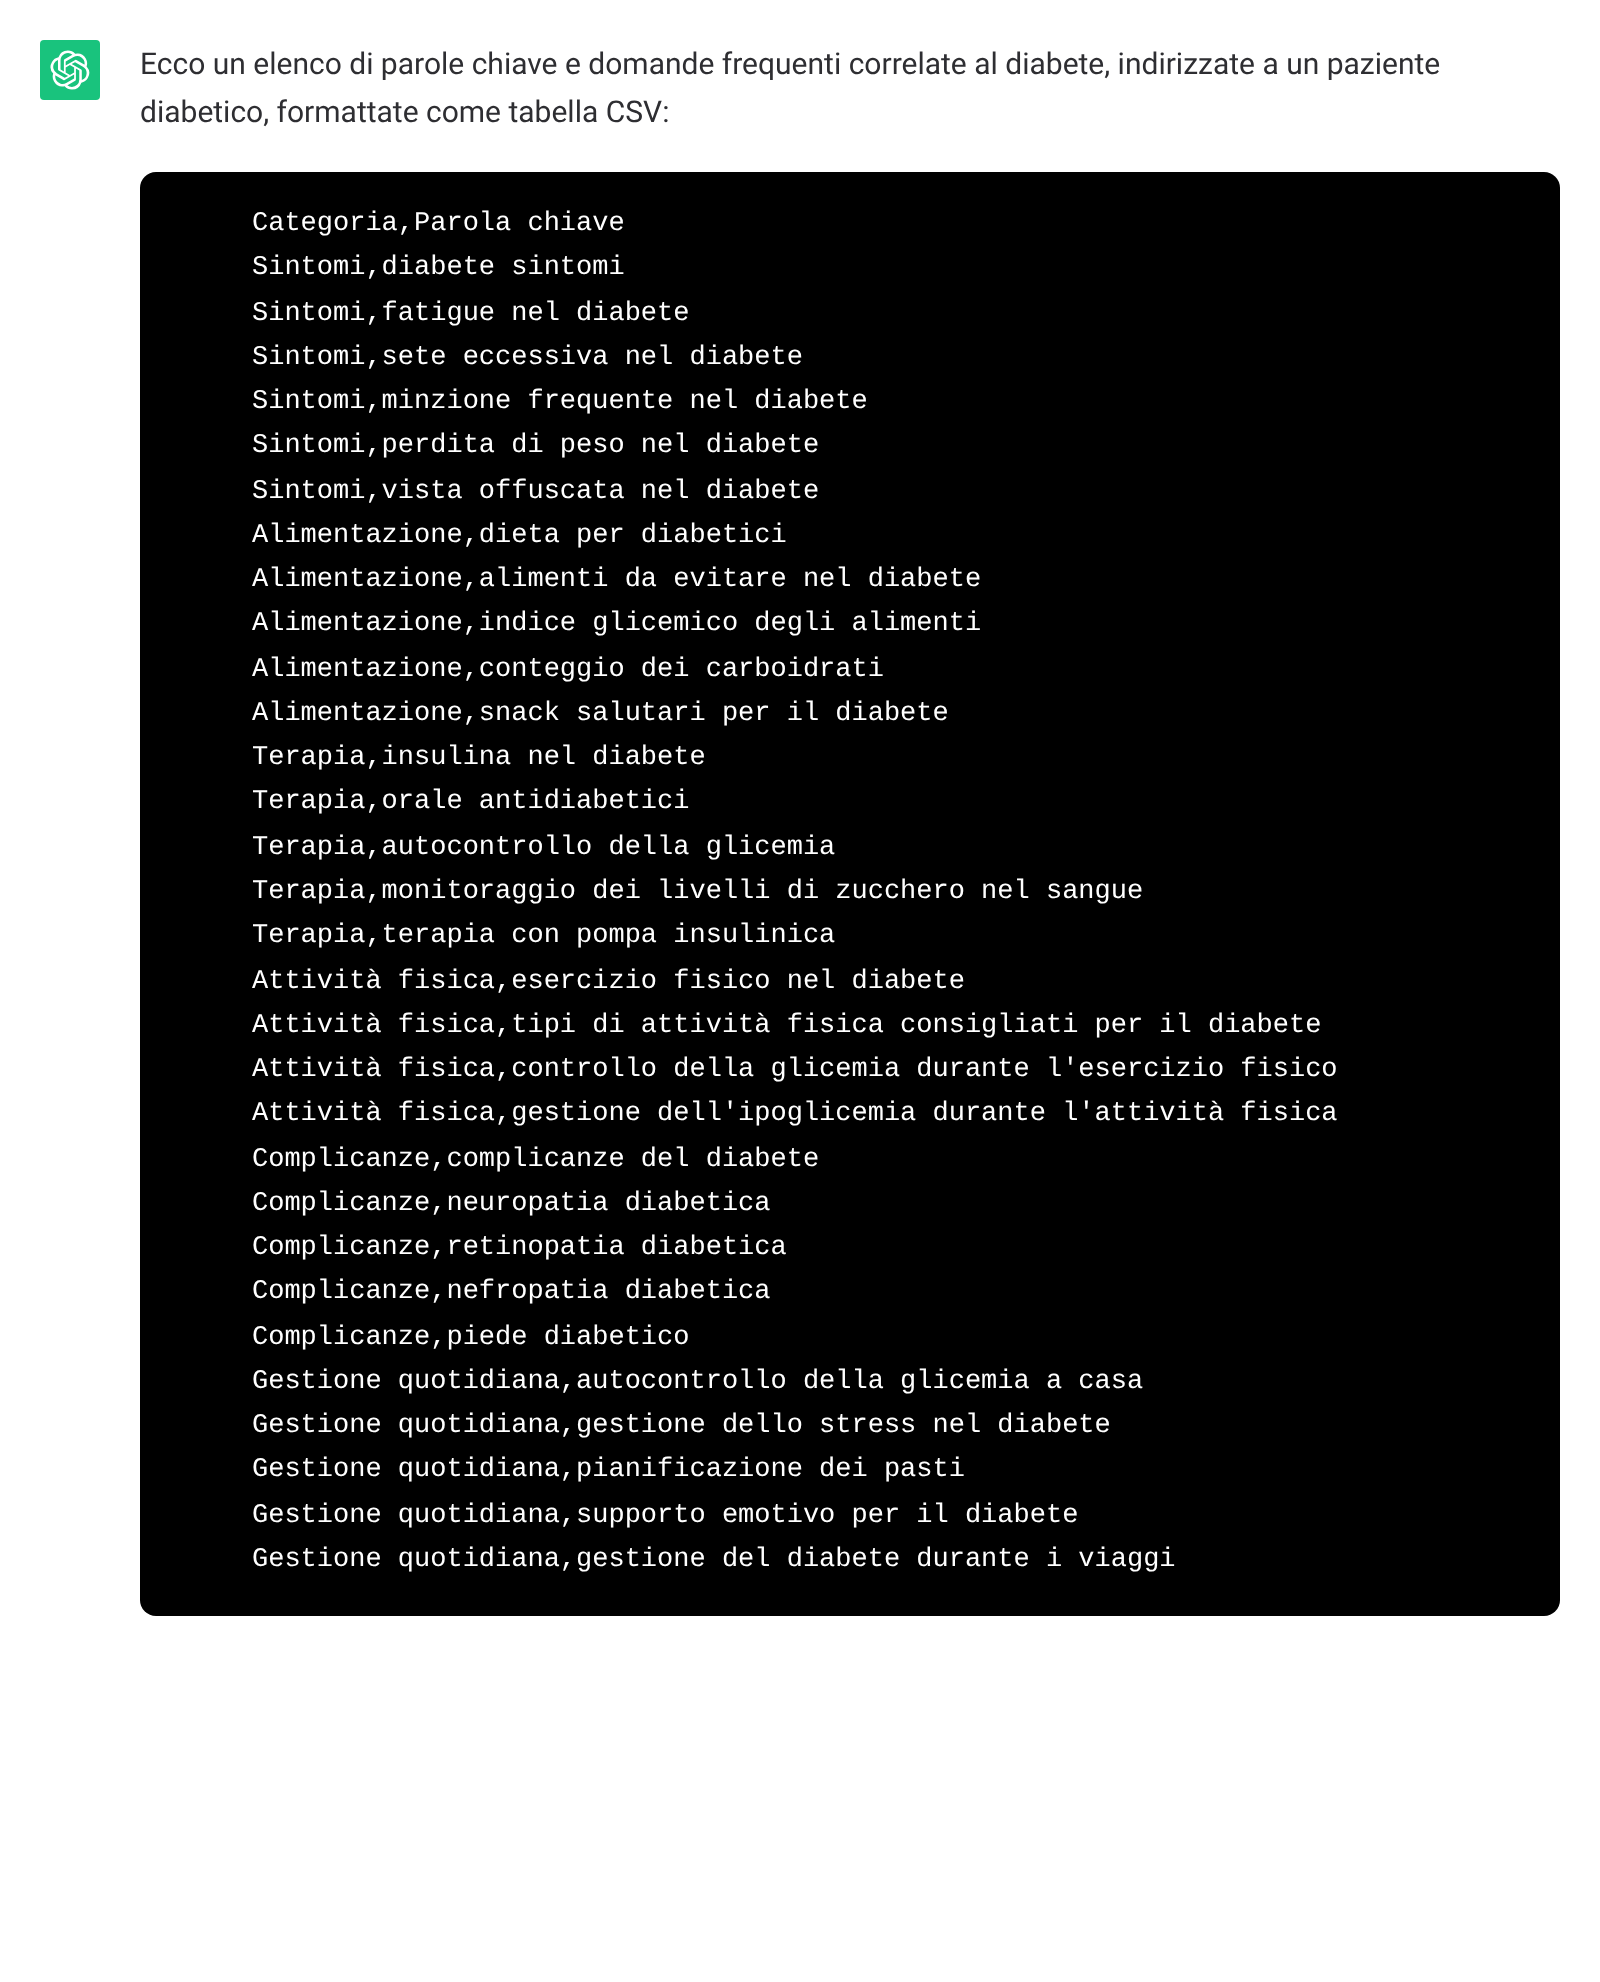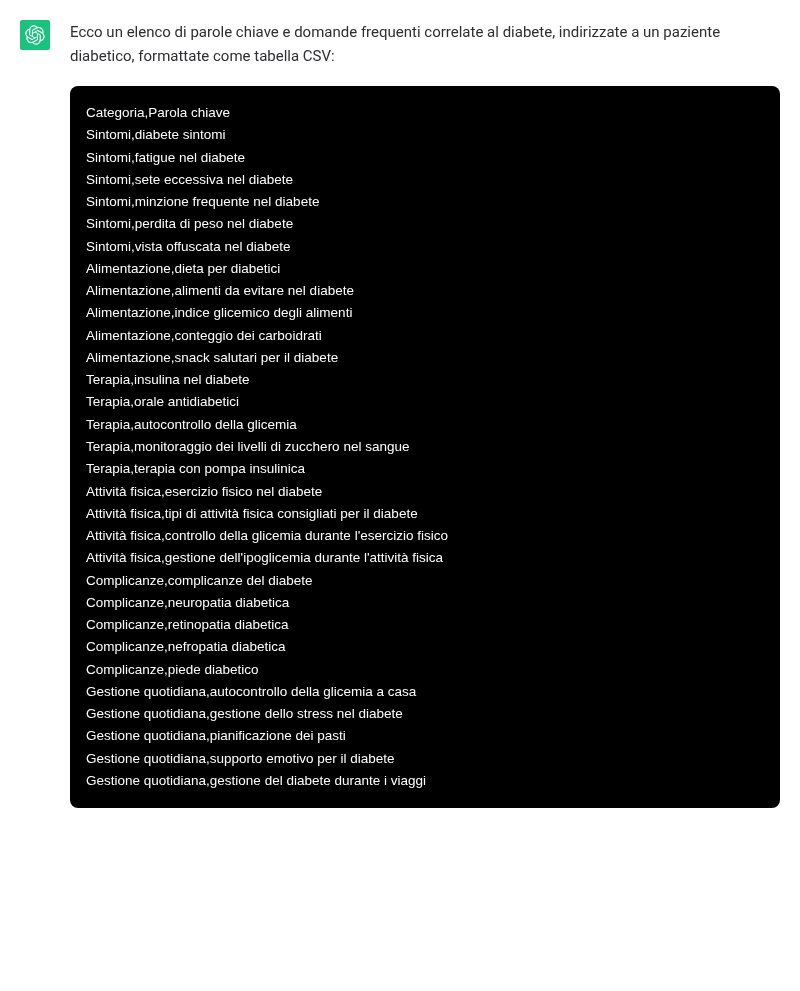--- a/index.html
+++ b/index.html
@@ -66,26 +66,27 @@
   }
   .copy svg {
     width: 14px;
     height: 14px;
     stroke: #d9d9e3;
     fill: none;
     stroke-width: 2;
   }
   .code-body {
     padding: 16px;
-    font-family: Liberation Sans, sans-serif;
+    font-family: Liberation Mono, monospace;
     font-size: 13.5px;
     line-height: 1.65;
     color: #ffffff;
     white-space: pre;
     overflow-x: auto;
+    margin-left: 40px;
   }
   .code-line { display: block; }
 </style>
 </head>
 <body>
 
 <div class="message">
   <div class="avatar">
     <svg viewBox="0 0 41 41">
       <path d="M37.532 16.87a9.963 9.963 0 00-.856-8.184 10.078 10.078 0 00-10.855-4.835A9.964 9.964 0 0018.306.5a10.079 10.079 0 00-9.614 6.977 9.967 9.967 0 00-6.664 4.834 10.08 10.08 0 001.24 11.817 9.965 9.965 0 00.856 8.185 10.079 10.079 0 0010.855 4.835 9.965 9.965 0 007.516 3.35 10.078 10.078 0 009.617-6.981 9.967 9.967 0 006.663-4.834 10.079 10.079 0 00-1.243-11.813zM22.498 37.886a7.474 7.474 0 01-4.799-1.735c.061-.033.168-.091.237-.134l7.964-4.6a1.294 1.294 0 00.655-1.134V19.054l3.366 1.944a.12.12 0 01.066.092v9.299a7.505 7.505 0 01-7.49 7.496zM6.392 31.006a7.471 7.471 0 01-.894-5.023c.06.036.162.099.237.141l7.964 4.6a1.297 1.297 0 001.308 0l9.724-5.614v3.888a.12.12 0 01-.048.103l-8.051 4.649a7.504 7.504 0 01-10.24-2.744zM4.297 13.62A7.469 7.469 0 018.2 10.333c0 .068-.004.19-.004.274v9.201a1.294 1.294 0 00.654 1.132l9.723 5.614-3.366 1.944a.12.12 0 01-.114.01L7.04 23.856a7.504 7.504 0 01-2.743-10.237zm27.658 6.437l-9.724-5.615 3.367-1.943a.121.121 0 01.113-.01l8.052 4.648a7.498 7.498 0 01-1.158 13.528v-9.476a1.293 1.293 0 00-.65-1.132zm3.35-5.043c-.059-.037-.162-.099-.236-.141l-7.965-4.6a1.298 1.298 0 00-1.308 0l-9.723 5.614v-3.888a.12.12 0 01.048-.103l8.05-4.645a7.497 7.497 0 0111.135 7.763zm-21.063 6.929l-3.367-1.944a.12.12 0 01-.065-.092v-9.299a7.497 7.497 0 0112.293-5.756 6.94 6.94 0 00-.236.134l-7.965 4.6a1.294 1.294 0 00-.654 1.132l-.006 11.225zm1.829-3.943l4.33-2.501 4.332 2.5v5l-4.331 2.5-4.331-2.5V18z"></path>

